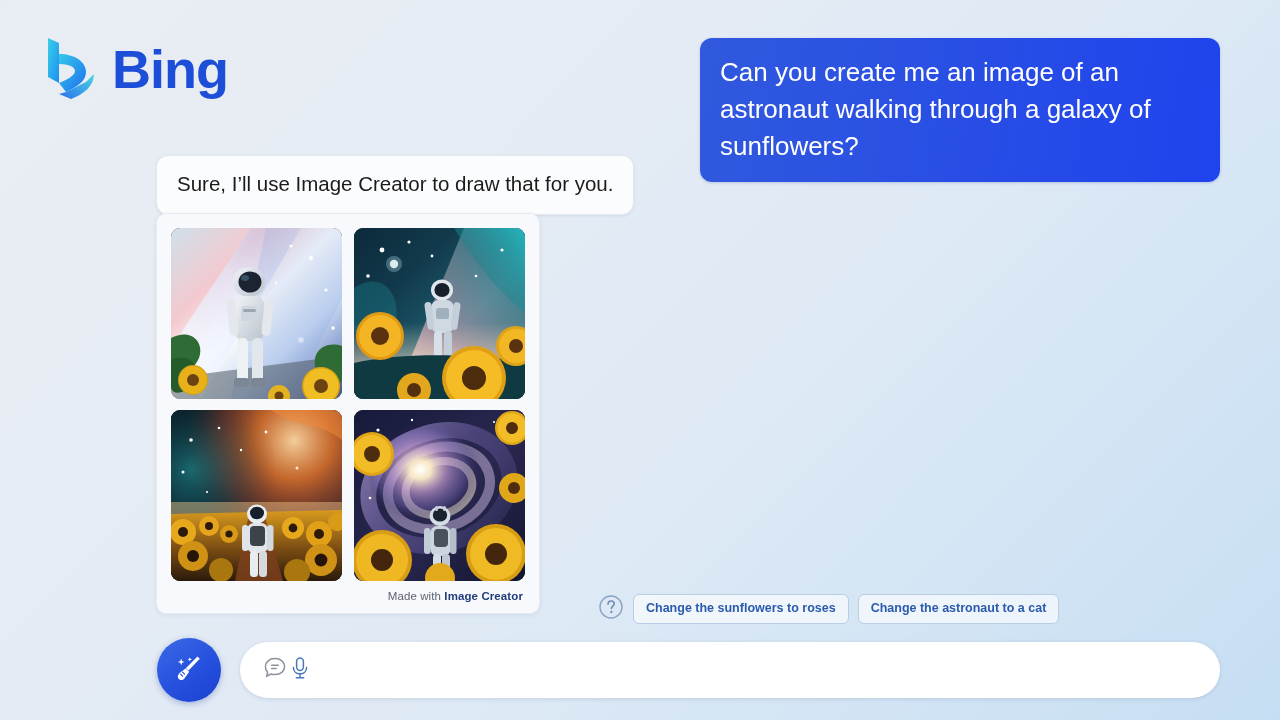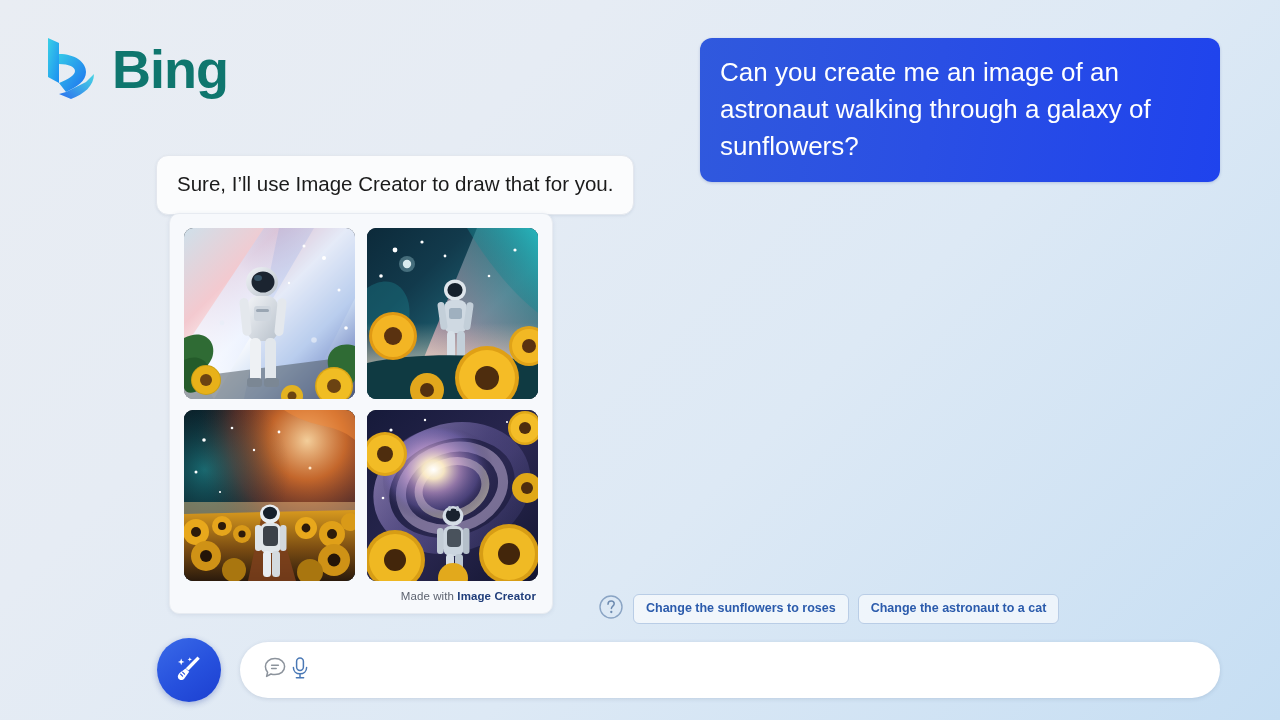--- a/index.html
+++ b/index.html
@@ -22,21 +22,21 @@
     left: 44px;
     top: 36px;
     display: flex;
     align-items: center;
     gap: 14px;
   }
   .brand-mark { width: 54px; height: 66px; display: block; }
   .brand-word {
     font-size: 54px;
     font-weight: 600;
-    color: #0f766e;
+    color: #1d4ed8;
     letter-spacing: -1px;
     line-height: 1;
   }
 
   
   .user-row {
     position: absolute;
     right: 60px;
     top: 38px;
     display: flex;
@@ -66,21 +66,21 @@
     padding: 14px 20px 15px 20px;
     border-radius: 12px;
     border: 1px solid #e3e7ee;
     box-shadow: 0 1px 3px rgba(60,80,120,.10);
     white-space: nowrap;
   }
 
   
   .image-card {
     position: absolute;
-    left: 169px;
+    left: 156px;
     top: 213px;
     width: 384px;
     background: #f7f9fc;
     border: 1px solid #e7ebf1;
     border-radius: 10px;
     padding: 14px 14px 8px 14px;
     box-shadow: 0 1px 4px rgba(60,80,120,.10);
   }
   .image-grid {
     display: grid;

